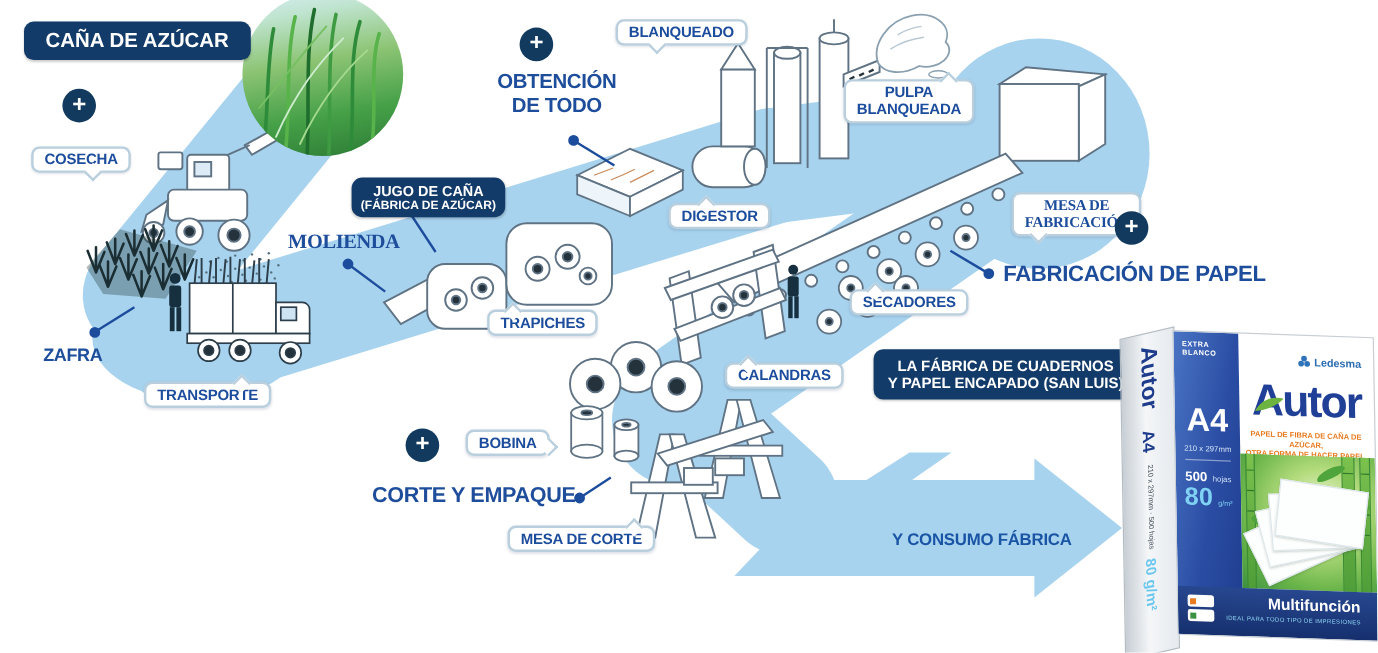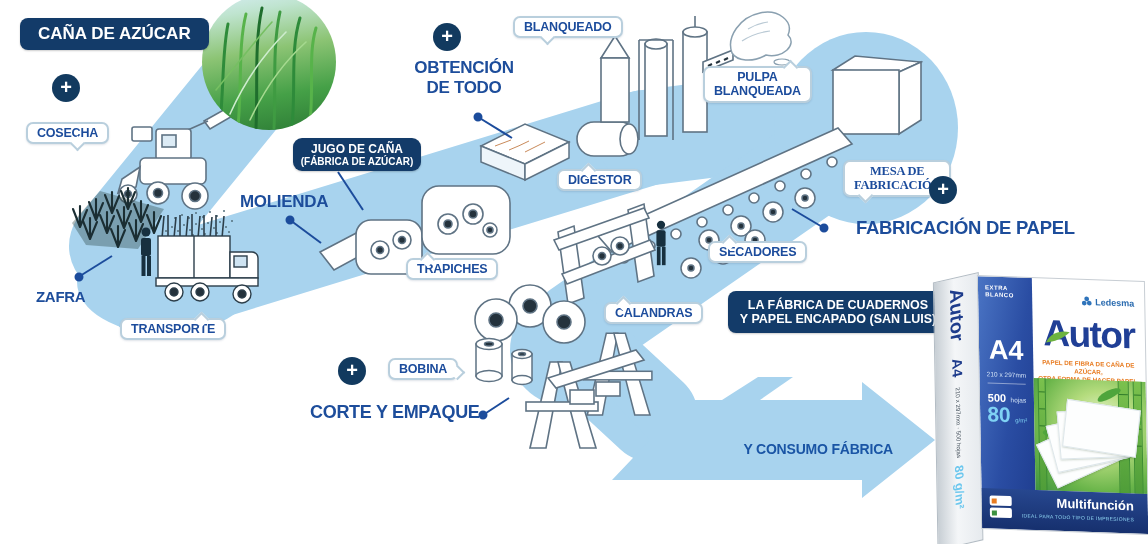--- a/index.html
+++ b/index.html
@@ -374,25 +374,25 @@
     <span>+</span></div>
   <div class="plus-btn" style="left:433px;top:23px;">
     <span>+</span></div>
   <div class="plus-btn" style="left:929px;top:176px;">
     <span>+</span></div>
   <div class="plus-btn" style="left:338px;top:357px;">
     <span>+</span></div>
 
   <div class="heading" style="left:36px;top:288px;font-size:15px;">
     <span>ZAFRA</span></div>
-  <div class="heading" style="left:240px;top:192px;font-size:17px;">
+  <div class="heading" style="left:240px;top:192px;font-size:17px;font-family:Liberation Serif, serif;">
     <span>MOLIENDA</span></div>
   <div class="heading" style="left:400px;top:58px;width:128px;text-align:center;font-size:17px;line-height:20px;">
     <span>OBTENCIÓN</span><br><span>DE TODO</span></div>
-  <div class="heading" style="left:836px;top:217px;font-size:18.5px;margin-left:20px;">
+  <div class="heading" style="left:836px;top:217px;font-size:18.5px;">
     <span>FABRICACIÓN DE PAPEL</span></div>
   <div class="heading" style="left:310px;top:402px;font-size:18px;">
     <span>CORTE Y EMPAQUE</span></div>
 
   <div class="bubble" style="left:26px;top:122px;">
     <span>COSECHA</span><span class="tail down" style="left:55%;"></span></div>
   <div class="bubble" style="left:120px;top:318px;">
     <span>TRANSPORTE</span><span class="tail up" style="left:72%;"></span></div>
   <div class="bubble" style="left:406px;top:258px;">
     <span>TRAPICHES</span><span class="tail up" style="left:16%;"></span></div>
@@ -405,22 +405,24 @@
     <span class="tail up" style="left:76%;"></span></div>
   <div class="bubble" style="left:843px;top:160px;font-family:Liberation Serif, serif;">
     <span>MESA DE</span><br><span>FABRICACIÓN</span>
     <span class="tail down" style="left:14%;"></span></div>
   <div class="bubble" style="left:708px;top:241px;">
     <span>SECADORES</span><span class="tail up" style="left:15%;"></span></div>
   <div class="bubble" style="left:604px;top:302px;">
     <span>CALANDRAS</span><span class="tail up" style="left:13%;"></span></div>
   <div class="bubble" style="left:388px;top:358px;">
     <span>BOBINA</span><span class="tail right" style="top:38%;"></span></div>
-
-  <div class="pill-dark" style="left:293px;top:138px;width:120px;padding:4px 4px;">
+  <div class="bubble" style="left:423px;top:438px;">
+    <span>MESA DE CORTE</span><span class="tail up" style="left:82%;"></span></div>
+
+  <div class="pill-dark" style="left:293px;top:148px;width:120px;padding:4px 4px;">
     <div style="font-size:12px;">JUGO DE CAÑA</div>
     <div style="font-size:10px;">(FÁBRICA DE AZÚCAR)</div>
   </div>
   <div class="pill-dark" style="left:728px;top:291px;width:212px;padding:7px 4px;border-radius:8px;">
     <div style="font-size:12.5px;">LA FÁBRICA DE CUADERNOS</div>
     <div style="font-size:12.5px;">Y PAPEL ENCAPADO (SAN LUIS)</div>
   </div>
 
   <div class="arrow-text" style="left:640px;top:418px;width:253px;">
     <br><span>Y CONSUMO FÁBRICA</span>

